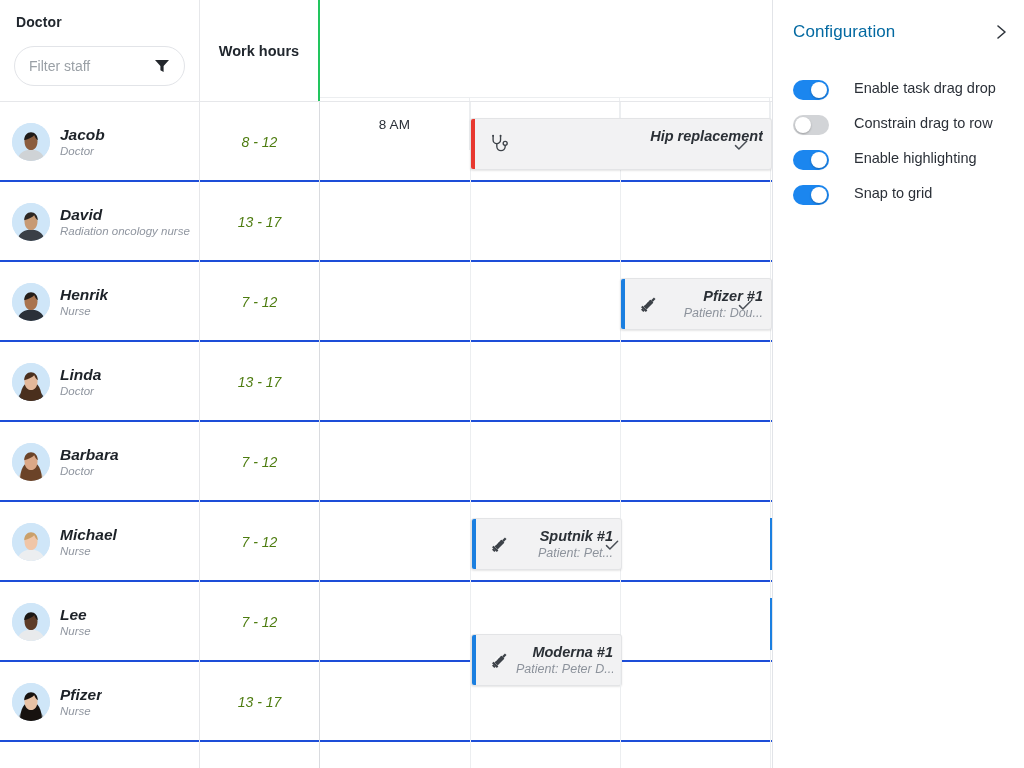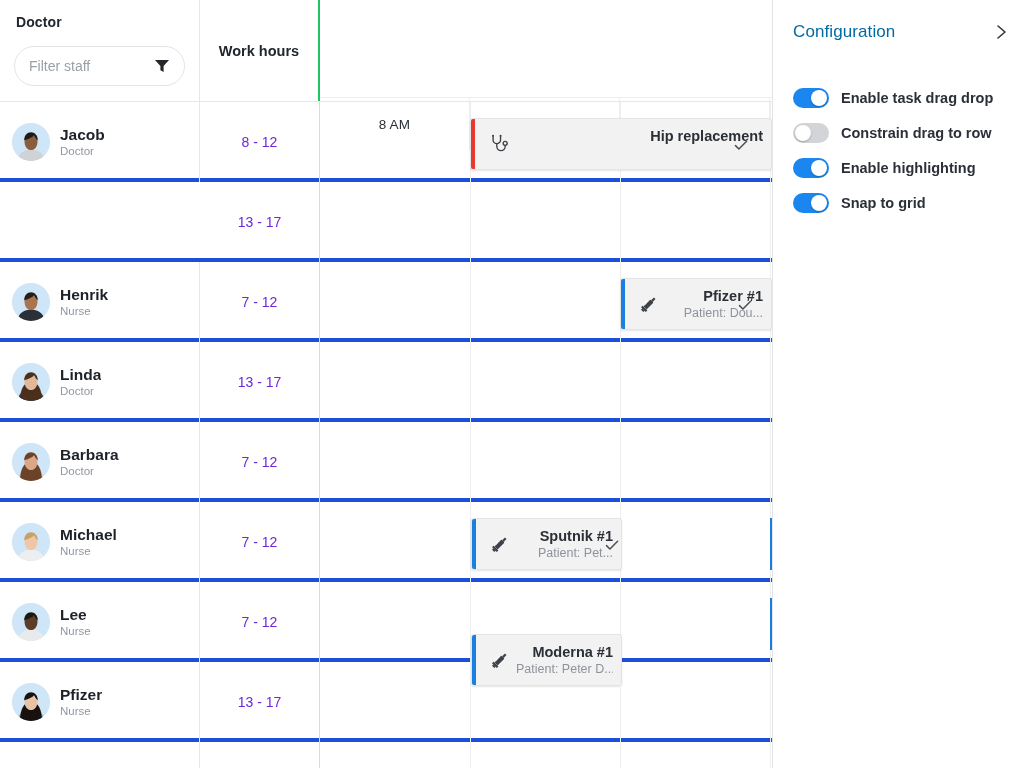--- a/index.html
+++ b/index.html
@@ -51,21 +51,21 @@
   .hdr-time-cell {
     width: 150px; height: 52px; border-right: 1px solid #eceef0;
     display: flex; align-items: center; justify-content: center;
     font-size: 13.5px; color: #2b3038; letter-spacing: .2px;
   }
   .hdr-bottom-line { position: absolute; left: 0; top: 101px; width: 773px; height: 1px; background: #e6e7ea; }
 
   
   .sched-body { position: absolute; top: 102px; left: 0; width: 773px; height: 666px; overflow: hidden; }
 
-  .row { position: relative; height: 80px; width: 773px; border-bottom: 4px solid #1d4ed8; }
+  .row { position: relative; height: 80px; width: 773px; border-bottom: 2px solid #1d4ed8; font-style: italic; }
   .row .cell-staff {
     position: absolute; left: 0; top: 0; width: 200px; height: 80px;
     border-right: 1px solid #e6e7ea;
     display: flex; align-items: center; padding-left: 12px; gap: 10px;
   }
   .avatar {
     width: 38px; height: 38px; border-radius: 50%;
     flex: 0 0 auto; position: relative; overflow: hidden;
     background: #cfe5f7;
   }
@@ -73,21 +73,21 @@
   .staff-text { min-width: 0; overflow: hidden; }
   .staff-name { font-size: 15.5px; font-weight: 700; color: #1d2228; line-height: 19px; white-space: nowrap; }
   .staff-role {
     font-size: 11.5px; color: #9096a0; line-height: 15px;
     white-space: nowrap; overflow: hidden;
   }
   .cell-hours {
     position: absolute; left: 200px; top: 0; width: 120px; height: 80px;
     border-right: 1px solid #d9dbdf;
     display: flex; align-items: center; justify-content: center;
-    font-size: 14px; color: #6d28d9; font-weight: 400;
+    font-size: 14px; color: #4d7c0f; font-weight: 400;
   }
   .cell-grid { position: absolute; left: 320px; top: 0; width: 453px; height: 80px; }
   .gridline { position: absolute; top: 0; width: 1px; height: 80px; background: #eceef0; }
 
   
   .task {
     position: absolute; top: 16px; height: 52px;
     background: #f2f2f3; border: 1px solid #e3e4e6;
     border-radius: 3px;
     box-shadow: 0 1px 2px rgba(0,0,0,.10);
@@ -126,21 +126,21 @@
 
   
   .config { position: absolute; left: 773px; top: 0; width: 251px; height: 768px; background: #fff; }
   .config-header {
     position: absolute; left: 20px; top: 18px; right: 14px; height: 28px;
     display: flex; align-items: center; justify-content: space-between;
   }
   .config-title { font-size: 17px; font-weight: 400; color: #0369a1; letter-spacing: .1px; }
   .chevron { width: 18px; height: 18px; color: #2f353c; }
   .config-list { position: absolute; left: 20px; top: 80px; right: 12px; }
-  .config-item { display: flex; align-items: center; height: 35px; gap: 12px; font-weight: bold; }
+  .config-item { display: flex; height: 35px; gap: 25px; }
   .switch {
     width: 36px; height: 20px; border-radius: 10px; flex: 0 0 auto;
     position: relative; background: #d2d4d7;
   }
   .switch.on { background: #1b86ef; }
   .knob {
     position: absolute; top: 2px; left: 2px; width: 16px; height: 16px;
     border-radius: 50%; background: #fff; box-shadow: 0 1px 2px rgba(0,0,0,.25);
   }
   .switch.on .knob { left: 18px; }
@@ -216,20 +216,34 @@
               <div class="task-body">
                 <div class="task-title">Hip replacement</div>
               </div>
               <span class="task-check" style="right: 22px; top: 18px;"><svg viewBox="0 0 16 16" width="16" height="16" aria-hidden="true">
                   <path d="M2.5 8.6l3.4 3.4L13.6 4.3" fill="none" stroke="#4a4f56" stroke-width="1.5" stroke-linecap="round" stroke-linejoin="round"></path>
                 </svg></span>
             </div>
           </div>
         </div>
         <div class="row">
+          <div class="cell-staff">
+            <div class="avatar">
+              <svg viewBox="0 0 38 38" width="38" height="38" aria-hidden="true">
+                <circle cx="19" cy="19" r="19" fill="#cfe6f8"></circle>
+                <path d="M5 38c1.5-8 7.5-11.5 14-11.5S31.5 30 33 38z" fill="#3a3f46"></path>
+                <path d="M12.5 18.5c0-4.6 2.9-7.6 6.5-7.6s6.5 3 6.5 7.6c0 5-2.9 8.6-6.5 8.6s-6.5-3.6-6.5-8.6z" fill="#c79a74"></path>
+                <path d="M12.2 17.2c0-5 3-8 6.8-8s6.8 3 6.8 8c-1.6-1.2-3-3.4-3.6-5-1.8 2.2-5.4 3.6-10 5z" fill="#2c2622"></path>
+              </svg>
+            </div>
+            <div class="staff-text">
+              <div class="staff-name">David</div>
+              <div class="staff-role">Radiation oncology nurse</div>
+            </div>
+          </div>
           <div class="cell-hours">13 - 17</div>
           <div class="cell-grid">
             <div class="gridline" style="left: 150px;"></div>
             <div class="gridline" style="left: 300px;"></div>
             <div class="gridline" style="left: 450px;"></div>
           </div>
         </div>
         <div class="row">
           <div class="cell-staff">
             <div class="avatar">

